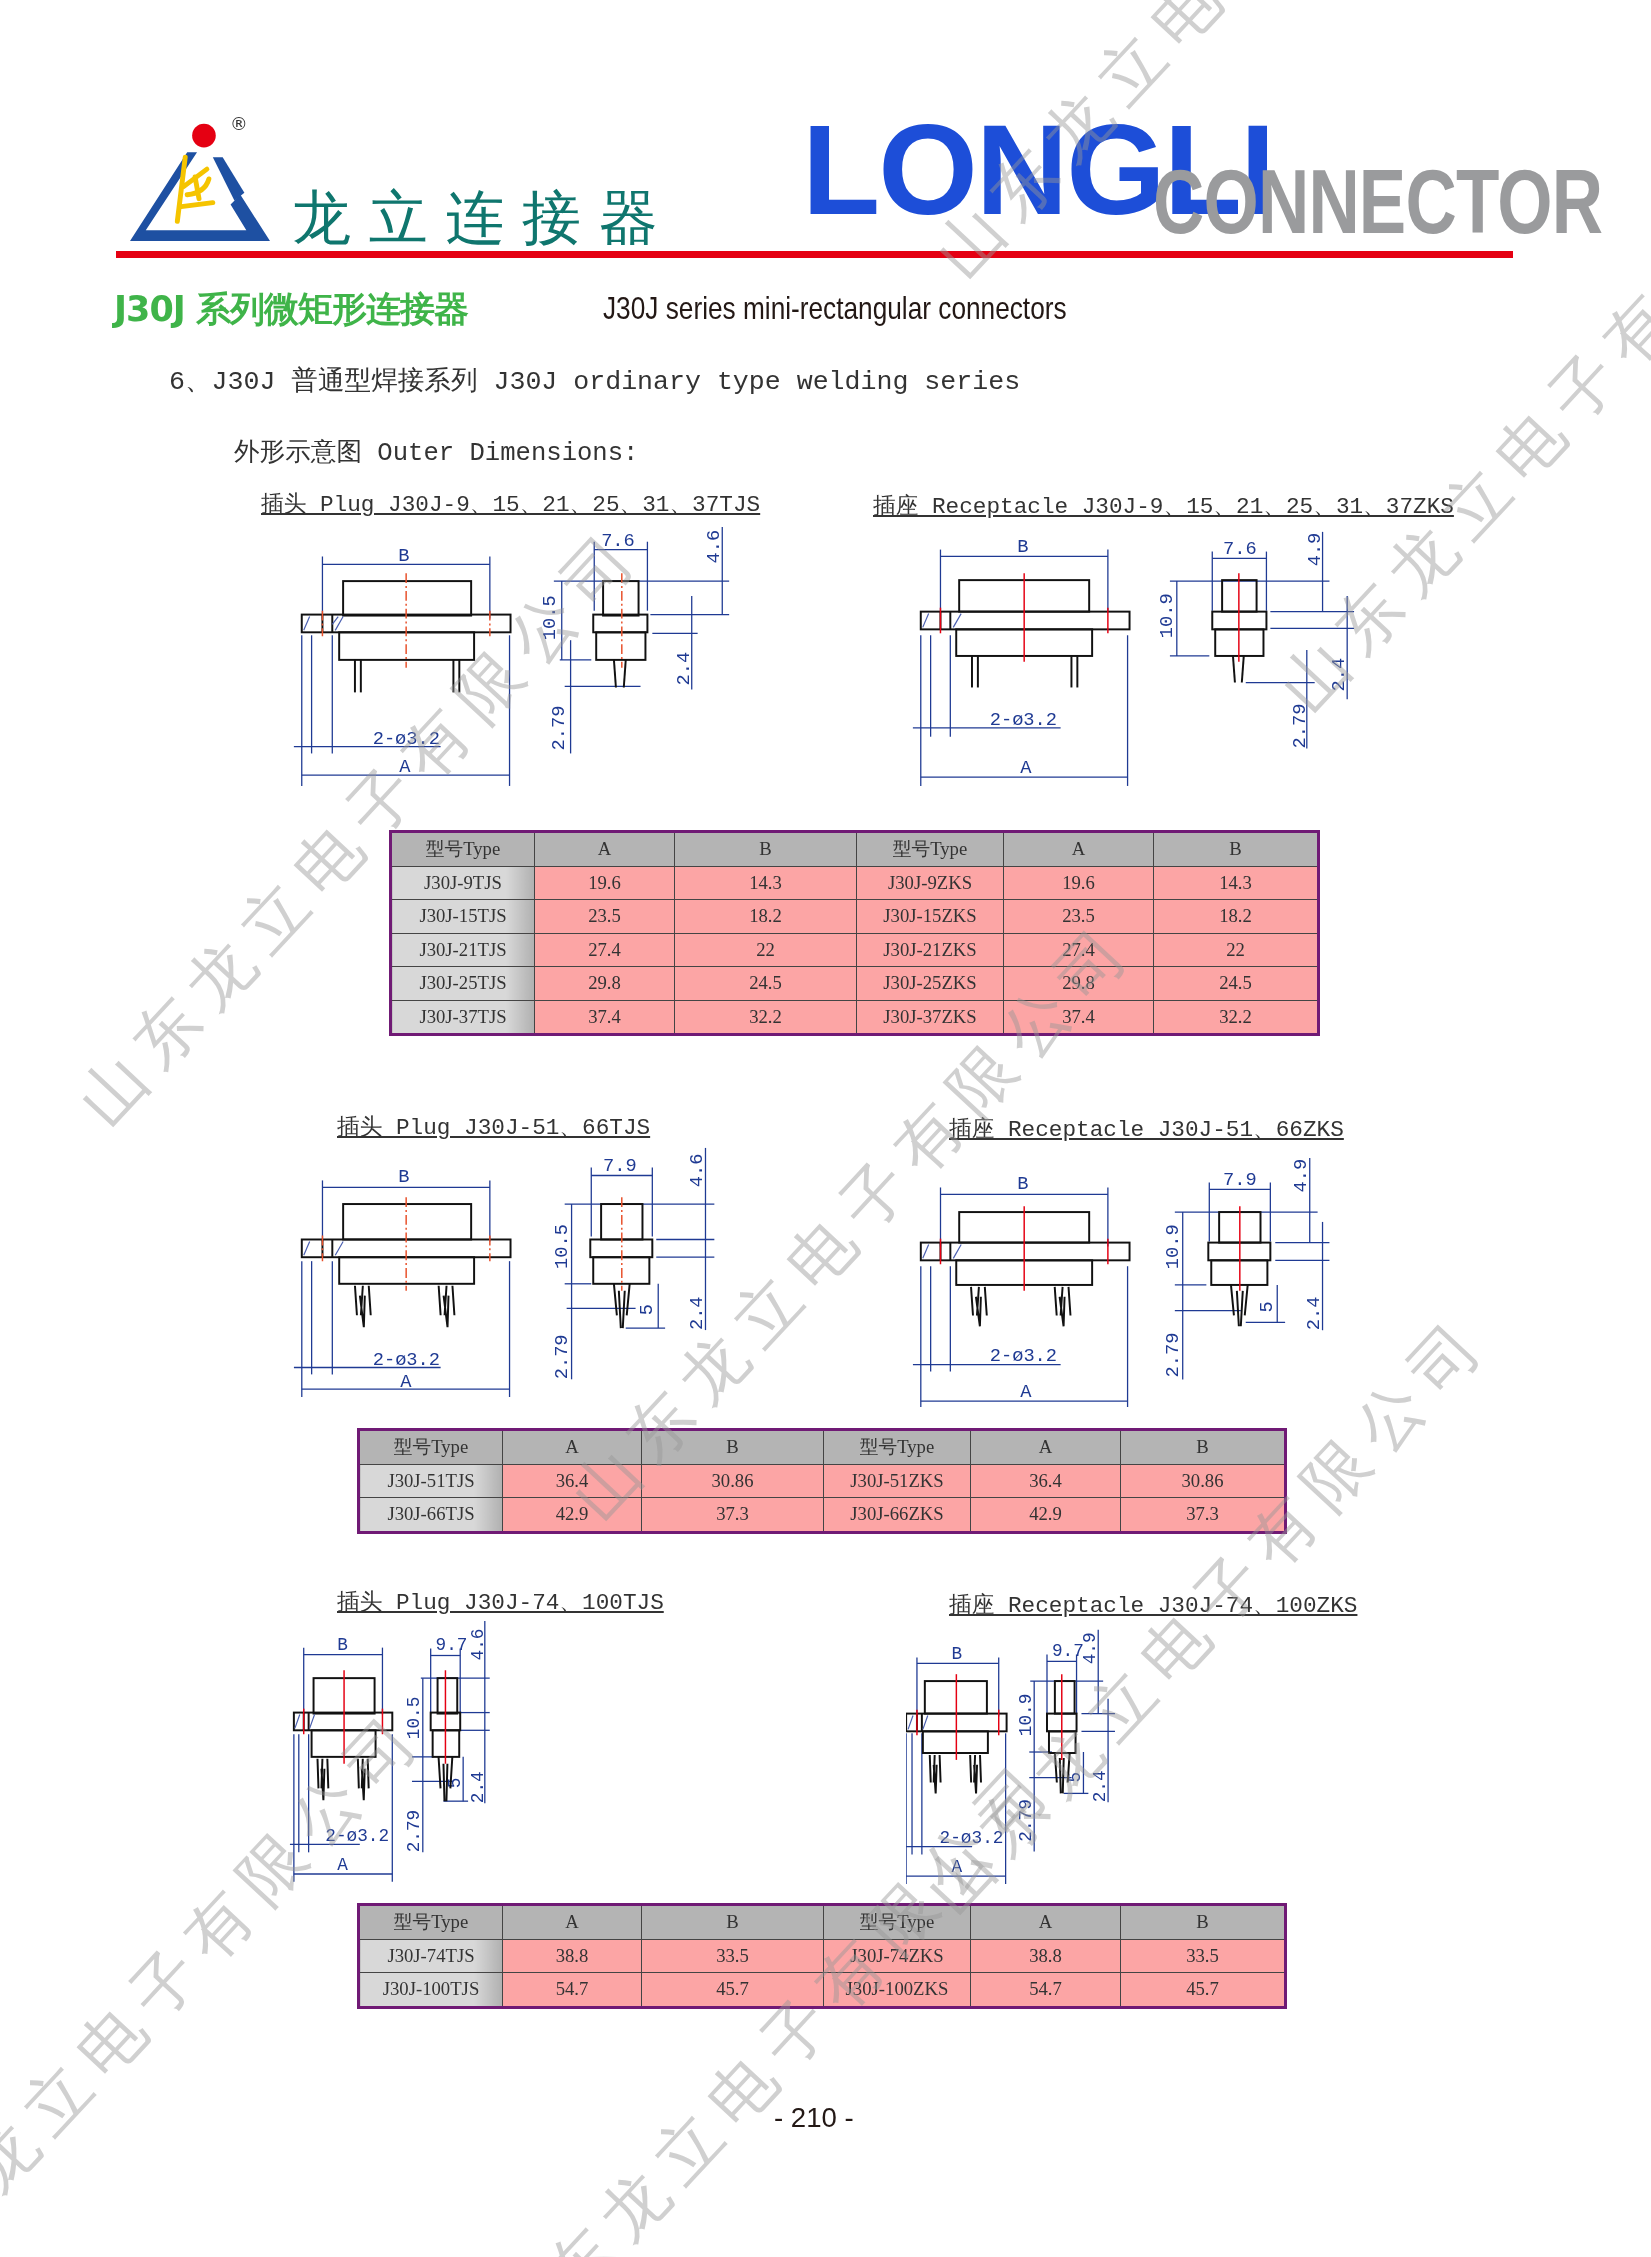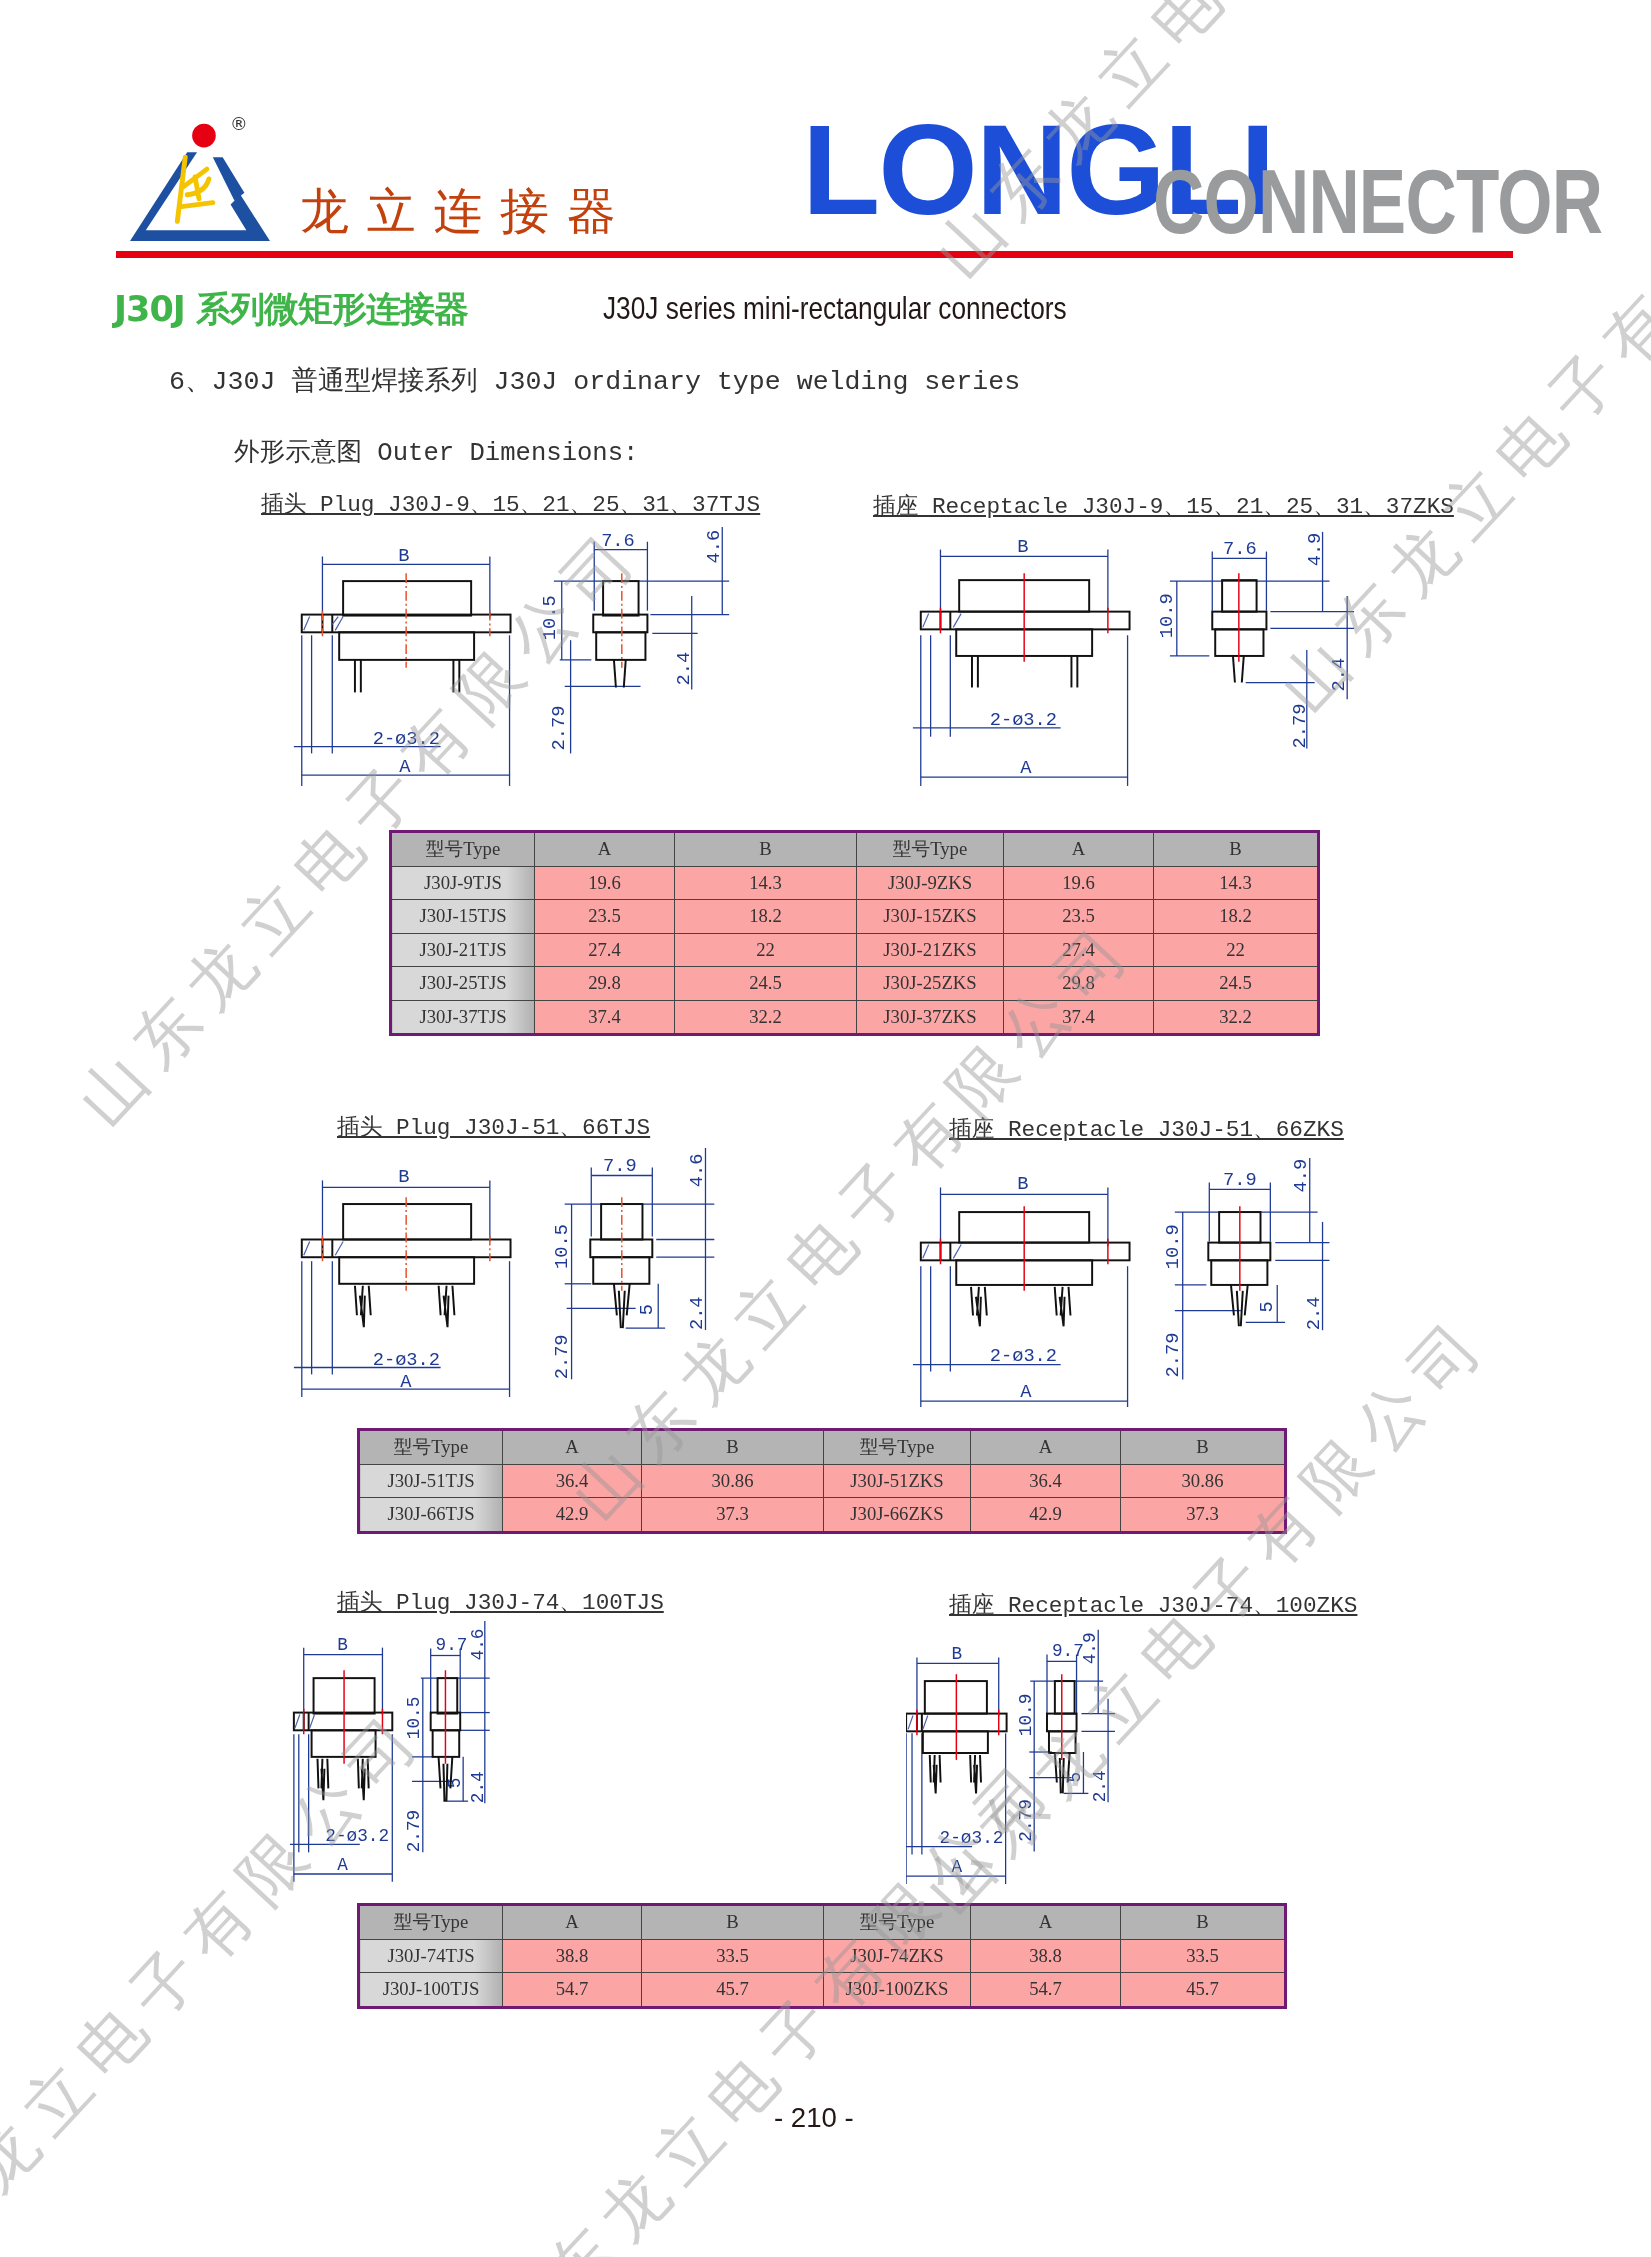--- a/index.html
+++ b/index.html
@@ -1,19 +1,19 @@
 <!DOCTYPE html>
 <html><head>
 <meta charset="utf-8">
 <style>
   html, body { margin:0; padding:0; background:#ffffff; }
   body { width:1652px; height:2258px; position:relative; overflow:hidden; font-family:"DejaVu Serif", serif; color:#222; }
   .abs { position:absolute; }
   
-  .brand-cn { font-family:"DejaVu Sans", sans-serif; font-size:49px; letter-spacing:17.7px; color:#c2410c;margin-left:8px; }
+  .brand-cn { font-family:"DejaVu Sans", sans-serif; font-size:59px; letter-spacing:17.7px; color:#0f766e; }
   .longli { font-family:"Liberation Sans", sans-serif; font-weight:bold; font-size:128px; color:#1d4ed8; letter-spacing:-2px; line-height:1;text-align:center; }
   .connector { font-family:"Liberation Sans", sans-serif; font-weight:bold; font-size:91px; color:#9a9b9d; line-height:1; transform:scaleX(0.78); transform-origin:left top; letter-spacing:-1px; }
   .red-rule { background:#e50012; height:6.9px; }
   .series-cn { font-family:"DejaVu Sans", sans-serif; font-weight:bold; font-size:35px; color:#3fb449; letter-spacing:-1px; }
   .series-en { font-family:"Liberation Sans", sans-serif; font-size:30.5px; color:#231815; transform:scaleX(0.86); transform-origin:left top; }
   .section { font-family:"Liberation Mono", monospace; font-size:26.6px; color:#333; }
   .subsection { font-family:"Liberation Mono", monospace; font-size:25.6px; color:#333; }
   .caption { font-family:"Liberation Mono", monospace; font-size:22.7px; color:#333; white-space:nowrap;text-decoration:underline; }
   
   table.spec { position:absolute; border-collapse:collapse; font-family:"Liberation Serif", serif; font-size:18.7px; color:#333; table-layout:fixed; border:3px solid #701a75; }

